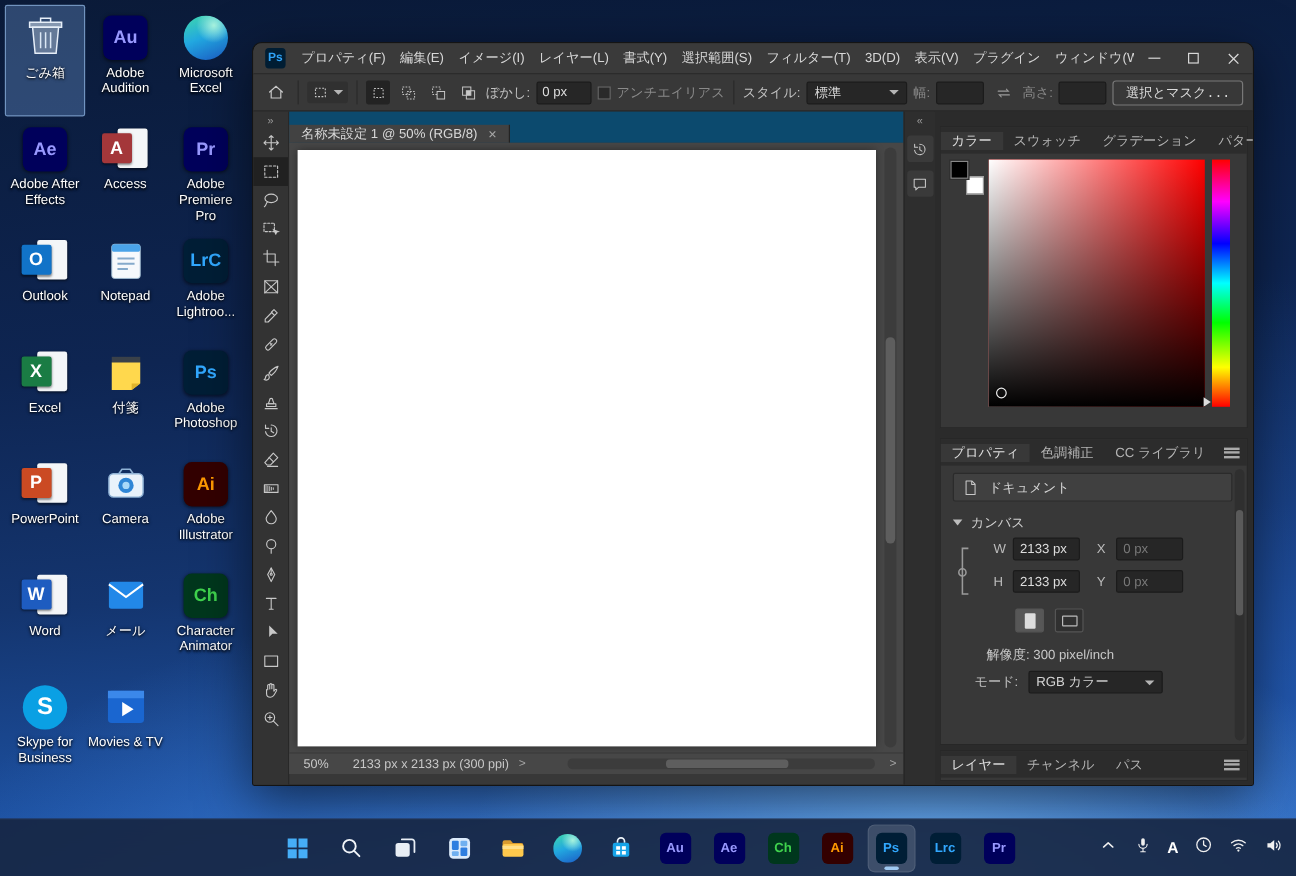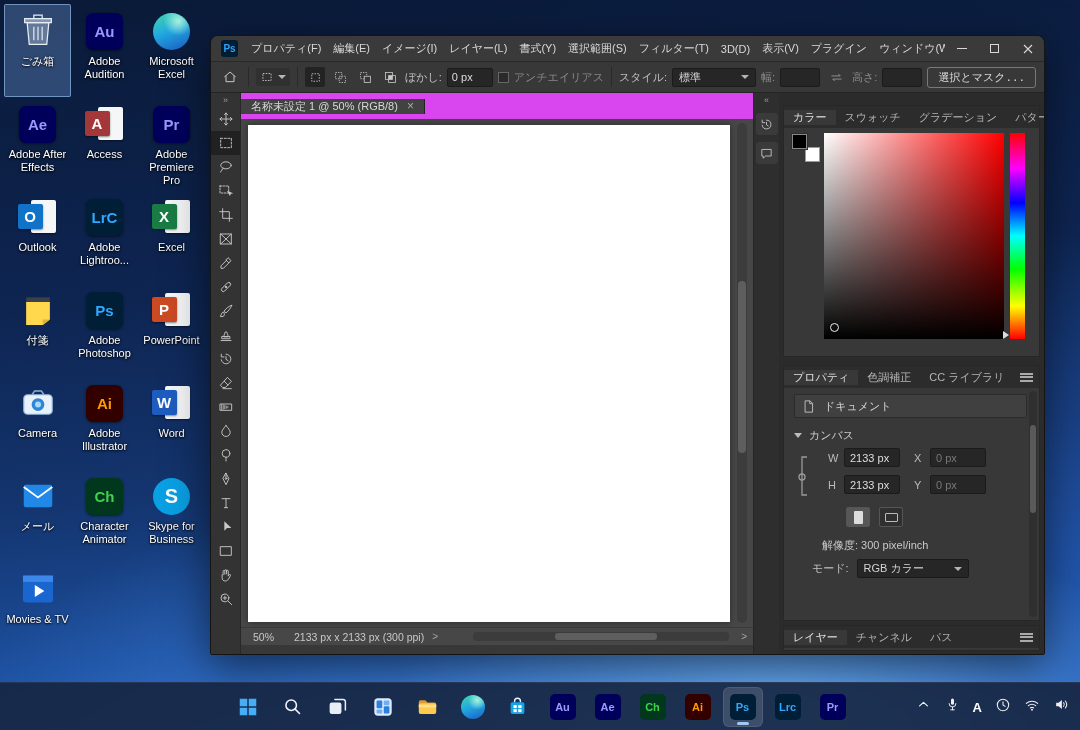--- a/index.html
+++ b/index.html
@@ -52,21 +52,21 @@
 .ob-check{display:flex;align-items:center;gap:5px;color:#8a8a8a;font-size:11px}
 .ob-check .box{width:11px;height:11px;border:1px solid #666;background:#2a2a2a}
 .sm-btn{margin-left:auto;border:1px solid #787878;border-radius:3px;padding:2px 10px;font-size:11px;color:#ddd;background:transparent;font-family:Liberation Mono, monospace;white-space:nowrap}
 
 .toolcol{position:absolute;left:0;top:57px;width:30px;bottom:0;background:#333;border-right:1px solid #282828}
 .collapse{height:13px;display:flex;align-items:center;justify-content:center;color:#9a9a9a;font-size:9px}
 .tools{margin-top:1px}
 .tool{width:100%;height:24px;display:flex;align-items:center;justify-content:center}
 .tool.selected{background:#212121}
 
-.tabbar{position:absolute;left:30px;top:57px;width:512px;height:26px;background:#d946ef;display:flex;align-items:center}
+.tabbar{position:absolute;left:30px;top:57px;width:512px;height:26px;background:#0c4a6e;display:flex;align-items:flex-end}
 .doc-tab{background:#424242;display:flex;align-items:center;gap:9px;padding:0 10px;font-size:11px;color:#d8d8d8;border-right:1px solid #232323}
 .tab-close{color:#a8a8a8;font-size:12px}
 
 .docarea{position:absolute;left:30px;top:83px;width:512px;bottom:9px;background:#474747}
 .pasteboard{position:absolute;left:0;right:0;top:0;bottom:18px}
 .canvas-white{position:absolute;left:7px;top:6px;width:482px;height:497px;background:#fff;box-shadow:0 0 7px rgba(0,0,0,.4)}
 .vscroll{position:absolute;right:6px;top:4px;width:10px;bottom:4px;background:#3c3c3c;border-radius:5px}
 .vthumb{position:absolute;left:1px;right:1px;top:158px;height:172px;background:#5e5e5e;border-radius:4px}
 .statusbar{position:absolute;left:0;right:0;bottom:0;height:18px;background:#474747;border-top:1px solid #3a3a3a;display:flex;align-items:center;font-size:10.5px;color:#c8c8c8}
 .statusbar .zoom{margin-left:12px}
@@ -180,20 +180,30 @@
       <div class="di-label">Adobe Premiere Pro</div>
     </div>
     <div class="di">
       <div class="di-img">
         <div class="off">
           <div class="off-page"></div>
           <div class="off-tile" style="background:#1173c8">O</div>
         </div>
       </div>
       <div class="di-label">Outlook</div>
+    </div>
+    <div class="di">
+      <div class="di-img">
+        <svg viewBox="0 0 48 48" width="38" height="40">
+          <rect x="9" y="7" width="30" height="36" rx="3" fill="#f6f9fc" stroke="#9db8cf"></rect>
+          <rect x="9" y="7" width="30" height="8" rx="3" fill="#4aa3e8"></rect>
+          <path d="M15 22h18M15 27.5h18M15 33h11" stroke="#85aacb" stroke-width="2"></path>
+        </svg>
+      </div>
+      <div class="di-label">Notepad</div>
     </div>
     <div class="di">
       <div class="di-img">
         <div class="ad-tile" style="background:#001e36;color:#31a8ff">LrC</div>
       </div>
       <div class="di-label">Adobe Lightroo...</div>
     </div>
     <div class="di">
       <div class="di-img">
         <div class="off">

